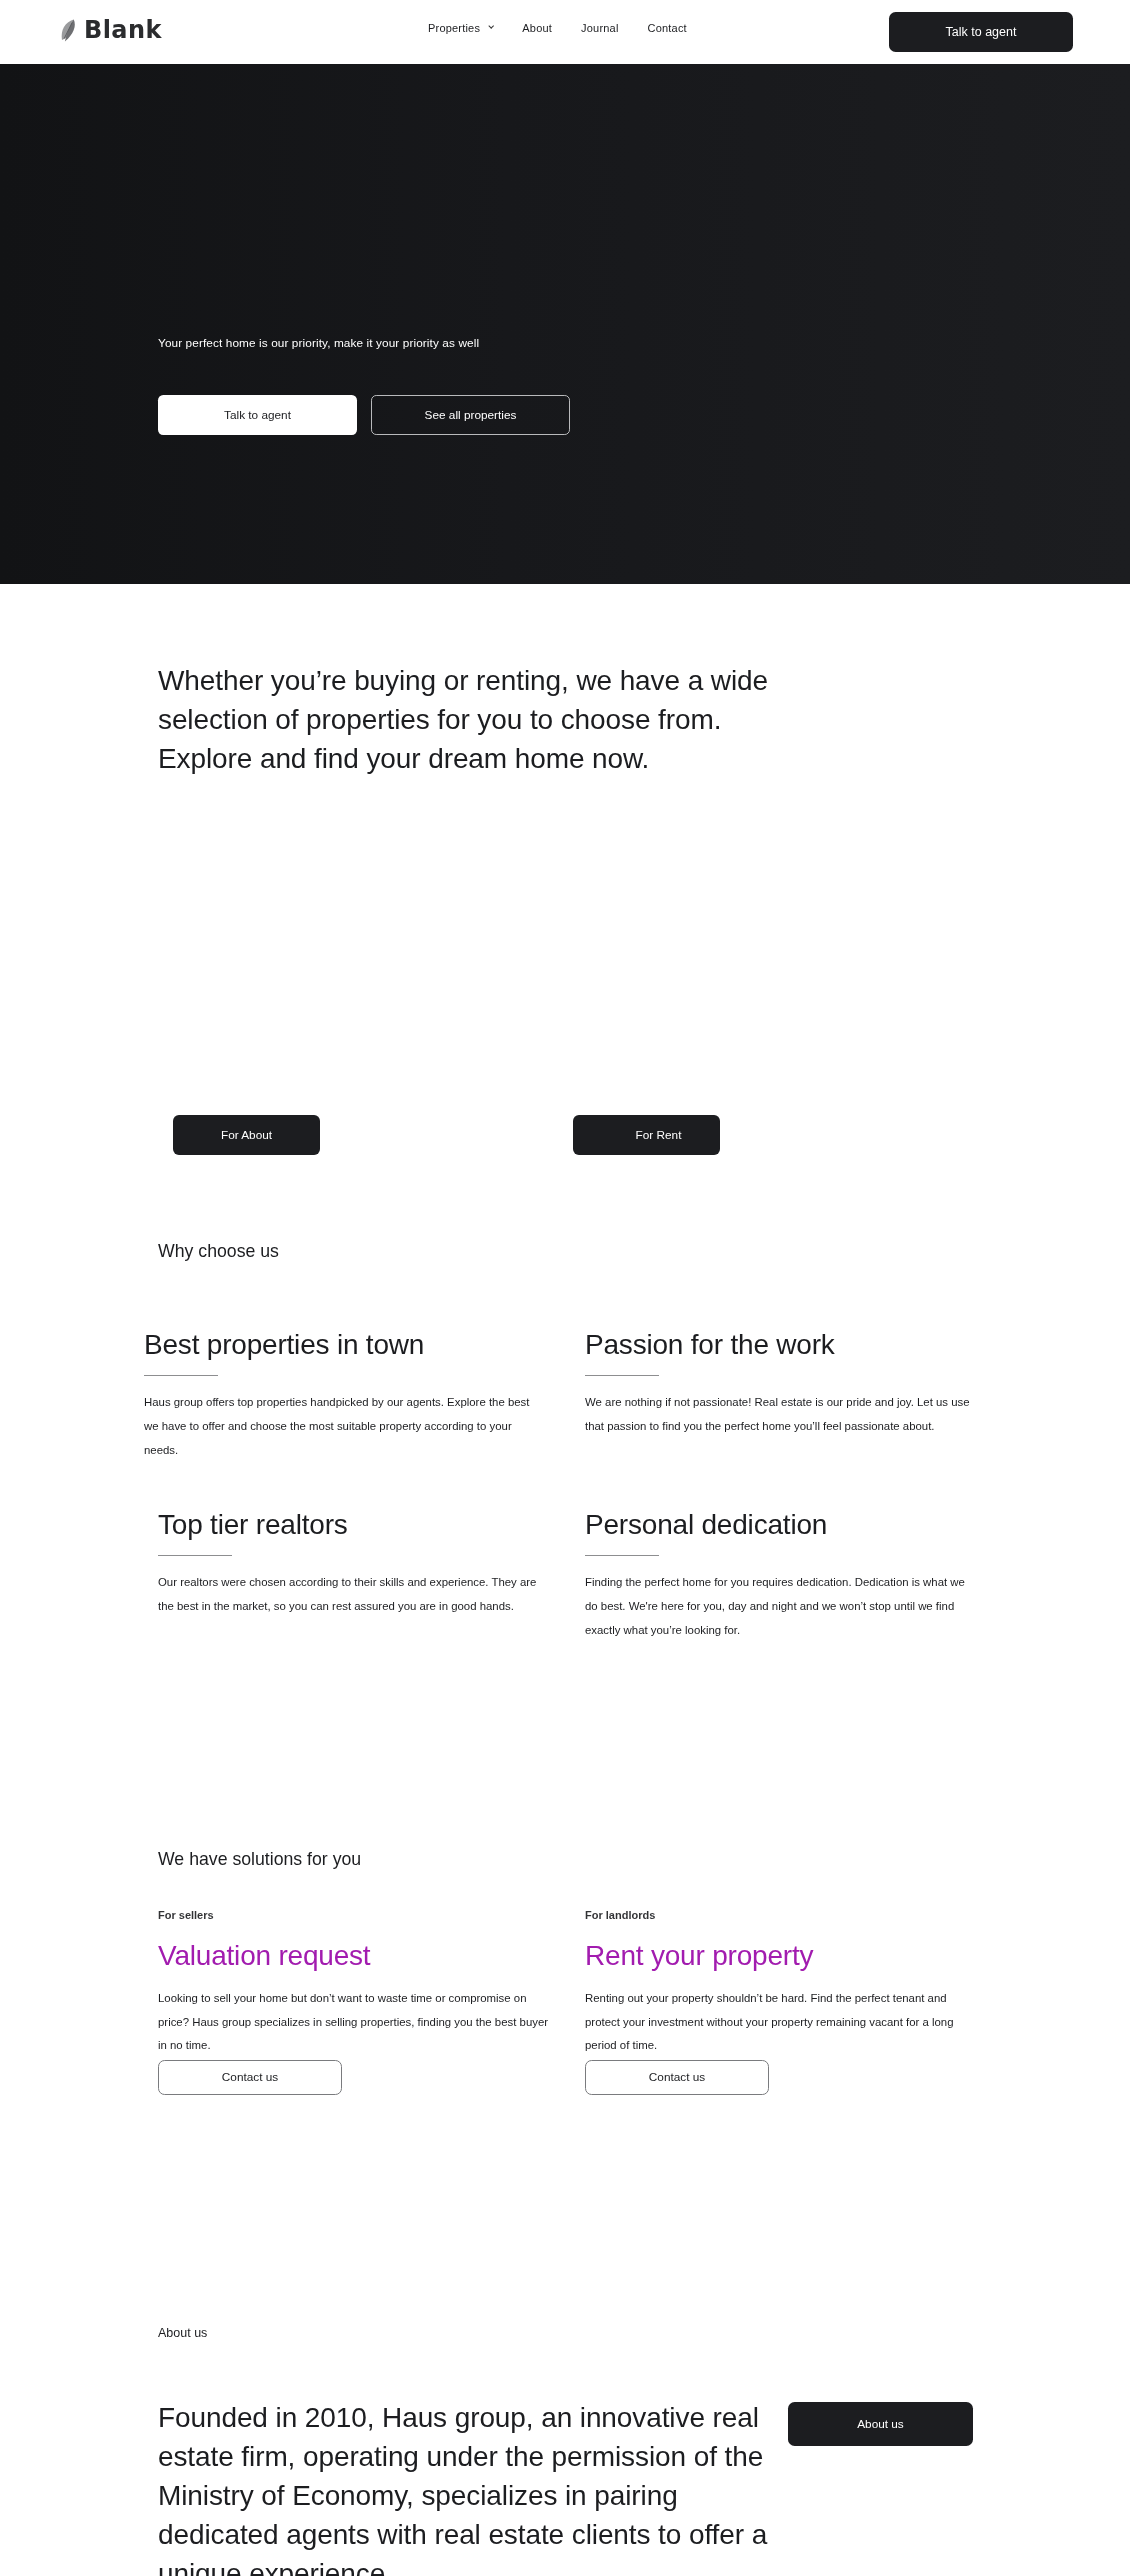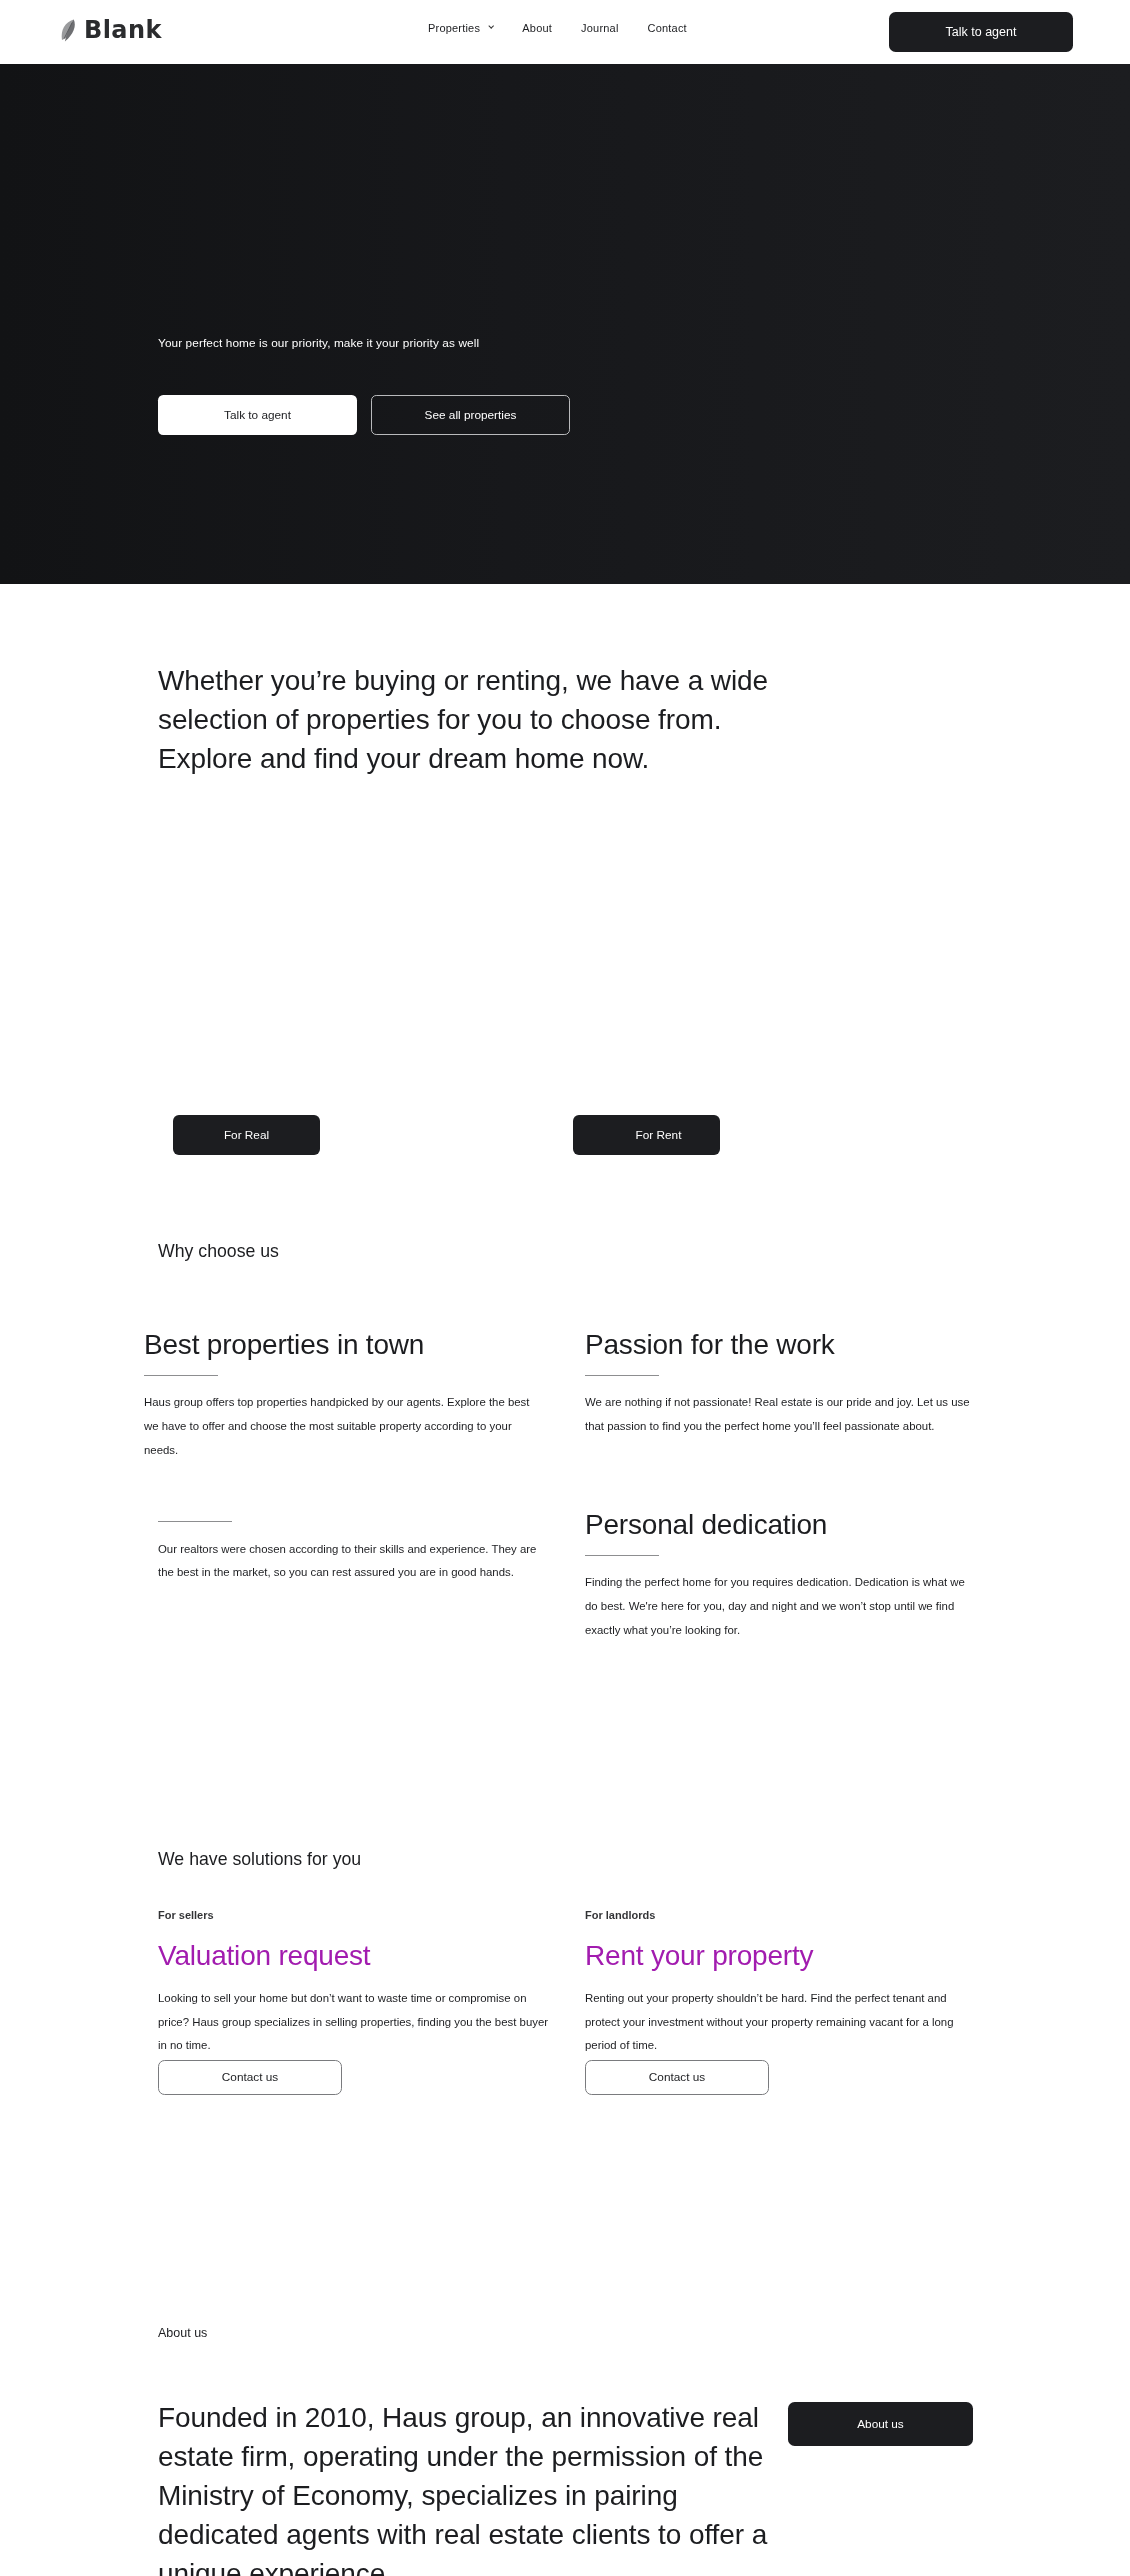--- a/index.html
+++ b/index.html
@@ -85,36 +85,37 @@
 </header>
 
 <section class="hero">
   <p class="hero-sub">Your perfect home is our priority, make it your priority as well</p>
   <div class="hero-btn primary">Talk to agent</div>
   <div class="hero-btn outline">See all properties</div>
 </section>
 
 <p class="intro-text">Whether you’re buying or renting, we have a wide selection of properties for you to choose from. Explore and find your dream home now.</p>
 
-<div class="filter-btn sale">For Real</div>
+<div class="filter-btn sale">For About</div>
 <div class="filter-btn rent">For Rent</div>
 
 <div class="section-label" style="top:1241px;">Why choose us</div>
 
 <div class="feature" style="left:144px; top:1328px;">
   <h3>Best properties in town</h3>
   <div class="rule"></div>
   <p>Haus group offers top properties handpicked by our agents. Explore the best we have to offer and choose the most suitable property according to your needs.</p>
 </div>
 <div class="feature" style="left:585px; top:1328px;">
   <h3>Passion for the work</h3>
   <div class="rule"></div>
   <p>We are nothing if not passionate! Real estate is our pride and joy. Let us use that passion to find you the perfect home you’ll feel passionate about.</p>
 </div>
 <div class="feature" style="left:158px; top:1508px;">
+  <h3>Top tier realtors</h3>
   <div class="rule"></div>
   <p>Our realtors were chosen according to their skills and experience. They are the best in the market, so you can rest assured you are in good hands.</p>
 </div>
 <div class="feature" style="left:585px; top:1508px;">
   <h3>Personal dedication</h3>
   <div class="rule"></div>
   <p>Finding the perfect home for you requires dedication. Dedication is what we do best. We're here for you, day and night and we won’t stop until we find exactly what you’re looking for.</p>
 </div>
 
 <div class="section-label" style="top:1849px;">We have solutions for you</div>

